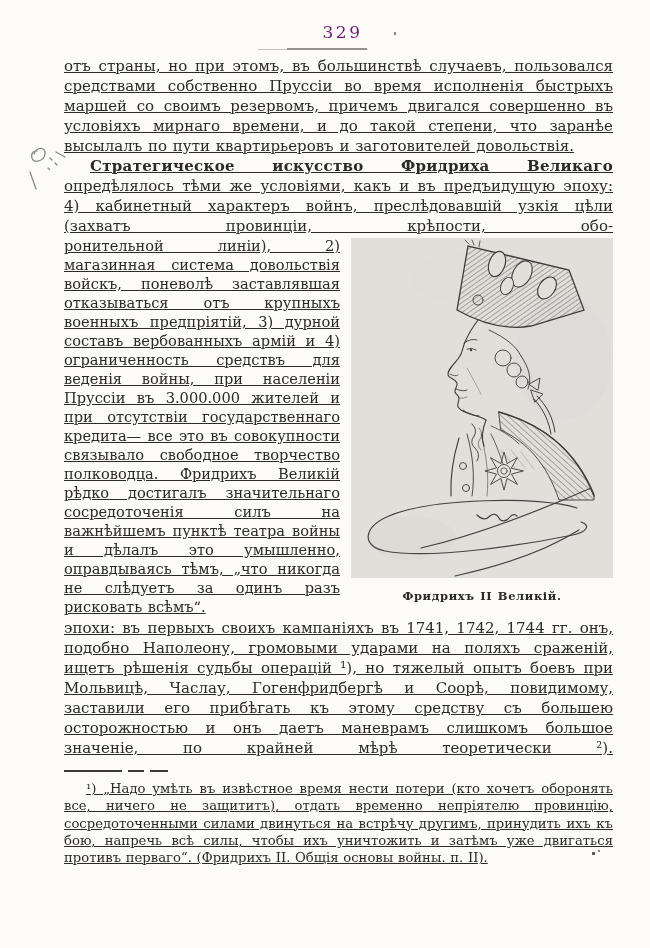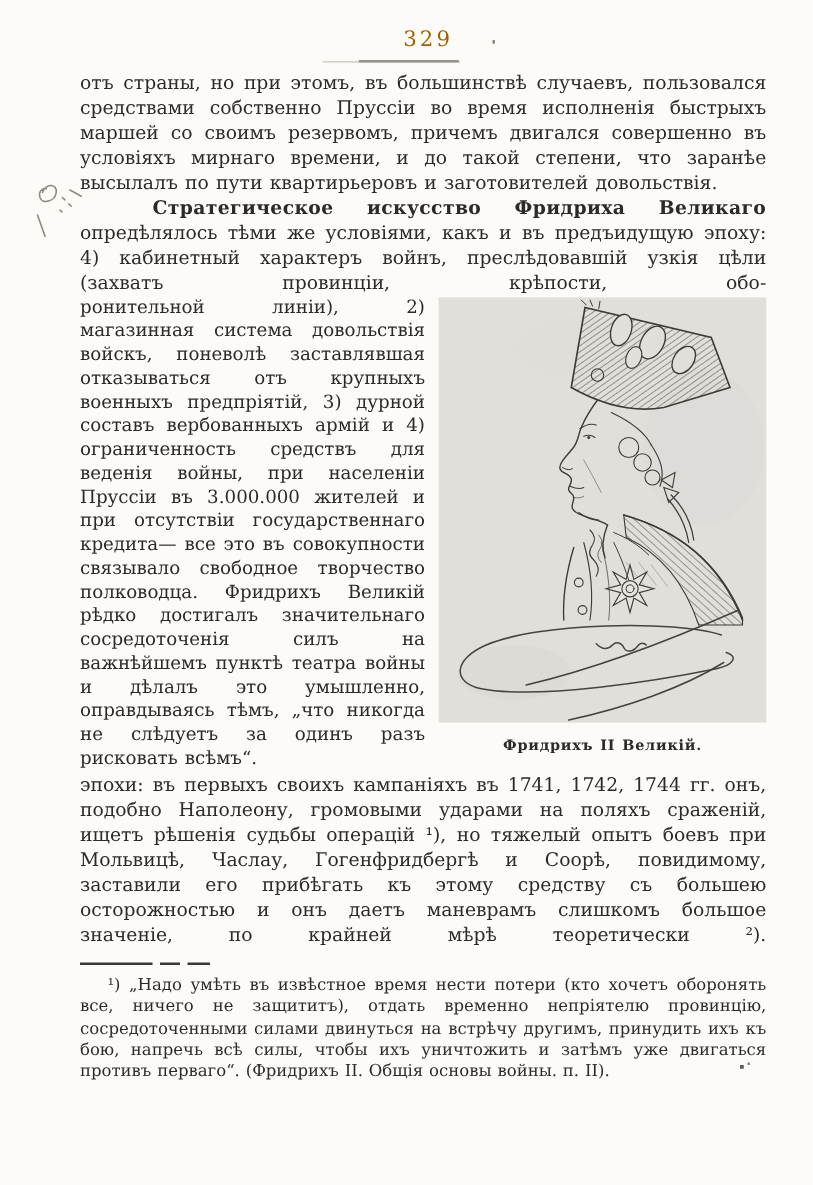--- a/index.html
+++ b/index.html
@@ -4,32 +4,32 @@
 <style>
   html,body{margin:0;padding:0;background:#ffffff;}
   .page{
     position:relative;width:650px;height:948px;overflow:hidden;
     background:#fcfbf8;
     font-family:"DejaVu Serif","Liberation Serif",serif;
     color:#2b2a27;
   }
   
   .pageno{position:absolute;top:22px;left:0;right:0;text-align:center;
-    font-size:17px;letter-spacing:2.5px;color:#a16207;padding-left:35px;}
+    font-size:17px;letter-spacing:2.5px;color:#701a75;padding-left:35px;}
   .pageno-rule{position:absolute;top:48px;left:287px;width:80px;height:2px;
     background:#97948f;}
   .pageno-rule-faint{position:absolute;top:49px;left:258px;width:110px;height:1px;
     background:#c6c3bd;}
   
   .text{position:absolute;left:64px;top:56px;width:549px;
     font-size:15px;line-height:20px;text-align:justify;word-spacing:1px;}
-  .text p{margin:0;}
+  .text p{margin:0;text-decoration:underline;}
   .indent{text-indent:26px;}
   .force-just{text-align-last:justify;}
-  .lead-bold{font-weight:bold;letter-spacing:0.3px;margin-left:32px;}
+  .lead-bold{font-weight:bold;letter-spacing:0.3px;}
   
   .column-row{position:relative;min-height:382px;}
   .column-text{width:276px;line-height:19px;font-size:14.6px;}
   .column-text .indent{text-indent:22px;}
   .figure{position:absolute;top:2px;right:0;width:262px;}
   .fig-img{display:block;width:262px;height:340px;background:#e1dfda;}
   .fig-caption{margin-top:8px;text-align:center;font-size:11.5px;font-weight:bold;
     letter-spacing:0.6px;color:#2b2a27;}
   .after-figure{margin-top:4px;}
   

